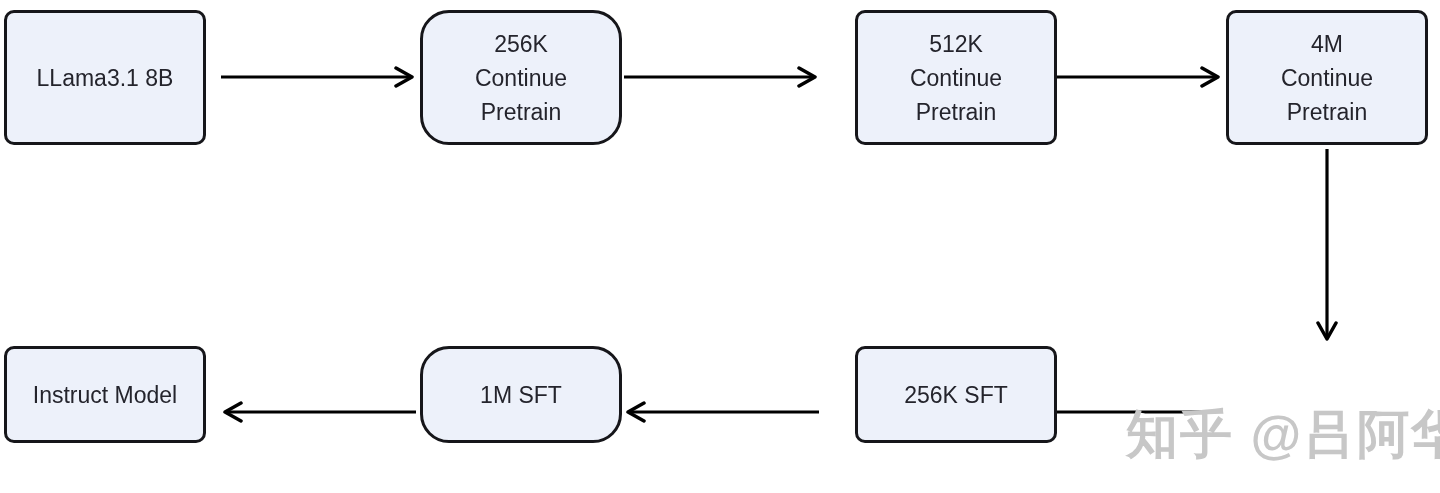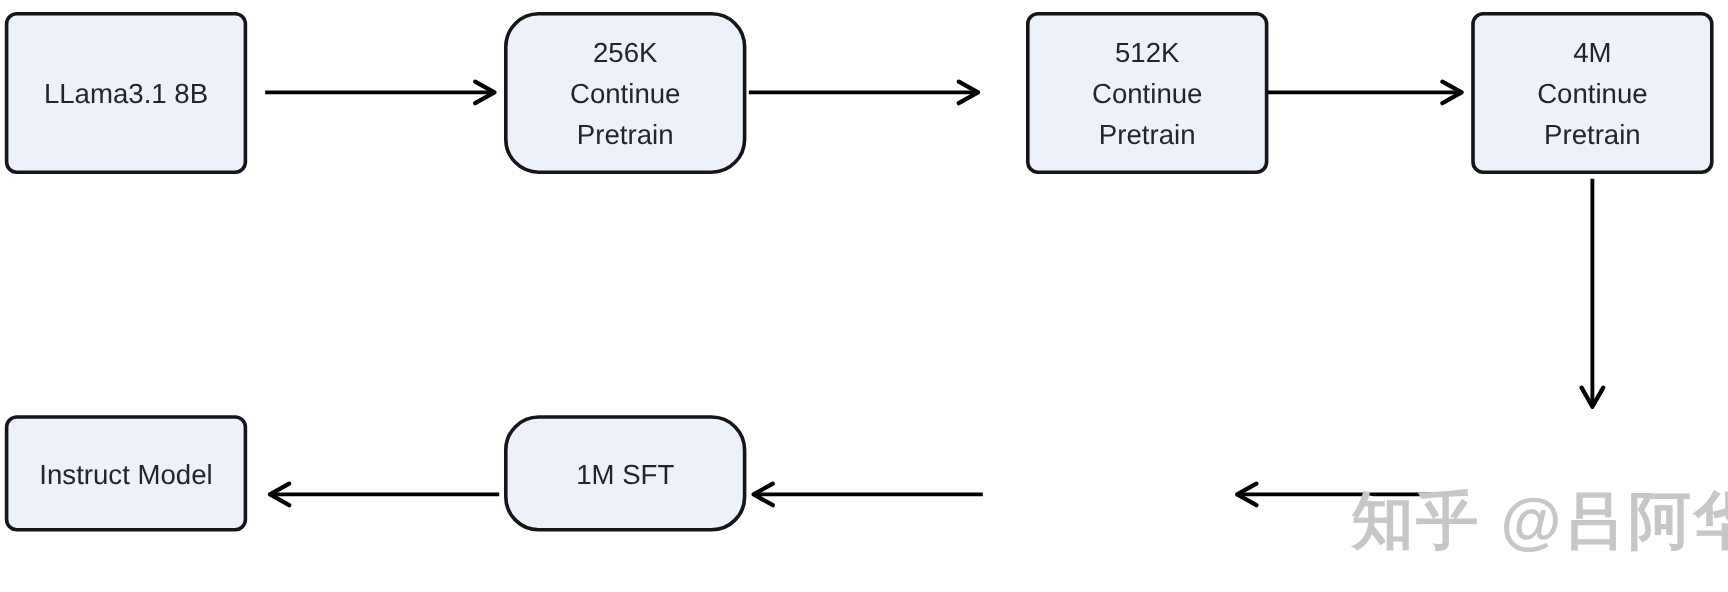--- a/index.html
+++ b/index.html
@@ -92,20 +92,23 @@
     <span class="label">512K
 Continue
 Pretrain</span>
   </div>
   <div class="node row1 col4">
     <span class="label">4M
 Continue
 Pretrain</span>
   </div>
 
+  <div class="node row2 col3">
+    <span class="label">256K SFT</span>
+  </div>
   <div class="node row2 col2">
     <span class="label">1M SFT</span>
   </div>
   <div class="node row2 col1">
     <span class="label">Instruct Model</span>
   </div>
 
   <div class="watermark">知乎 @吕阿华</div>
 
 </div>

